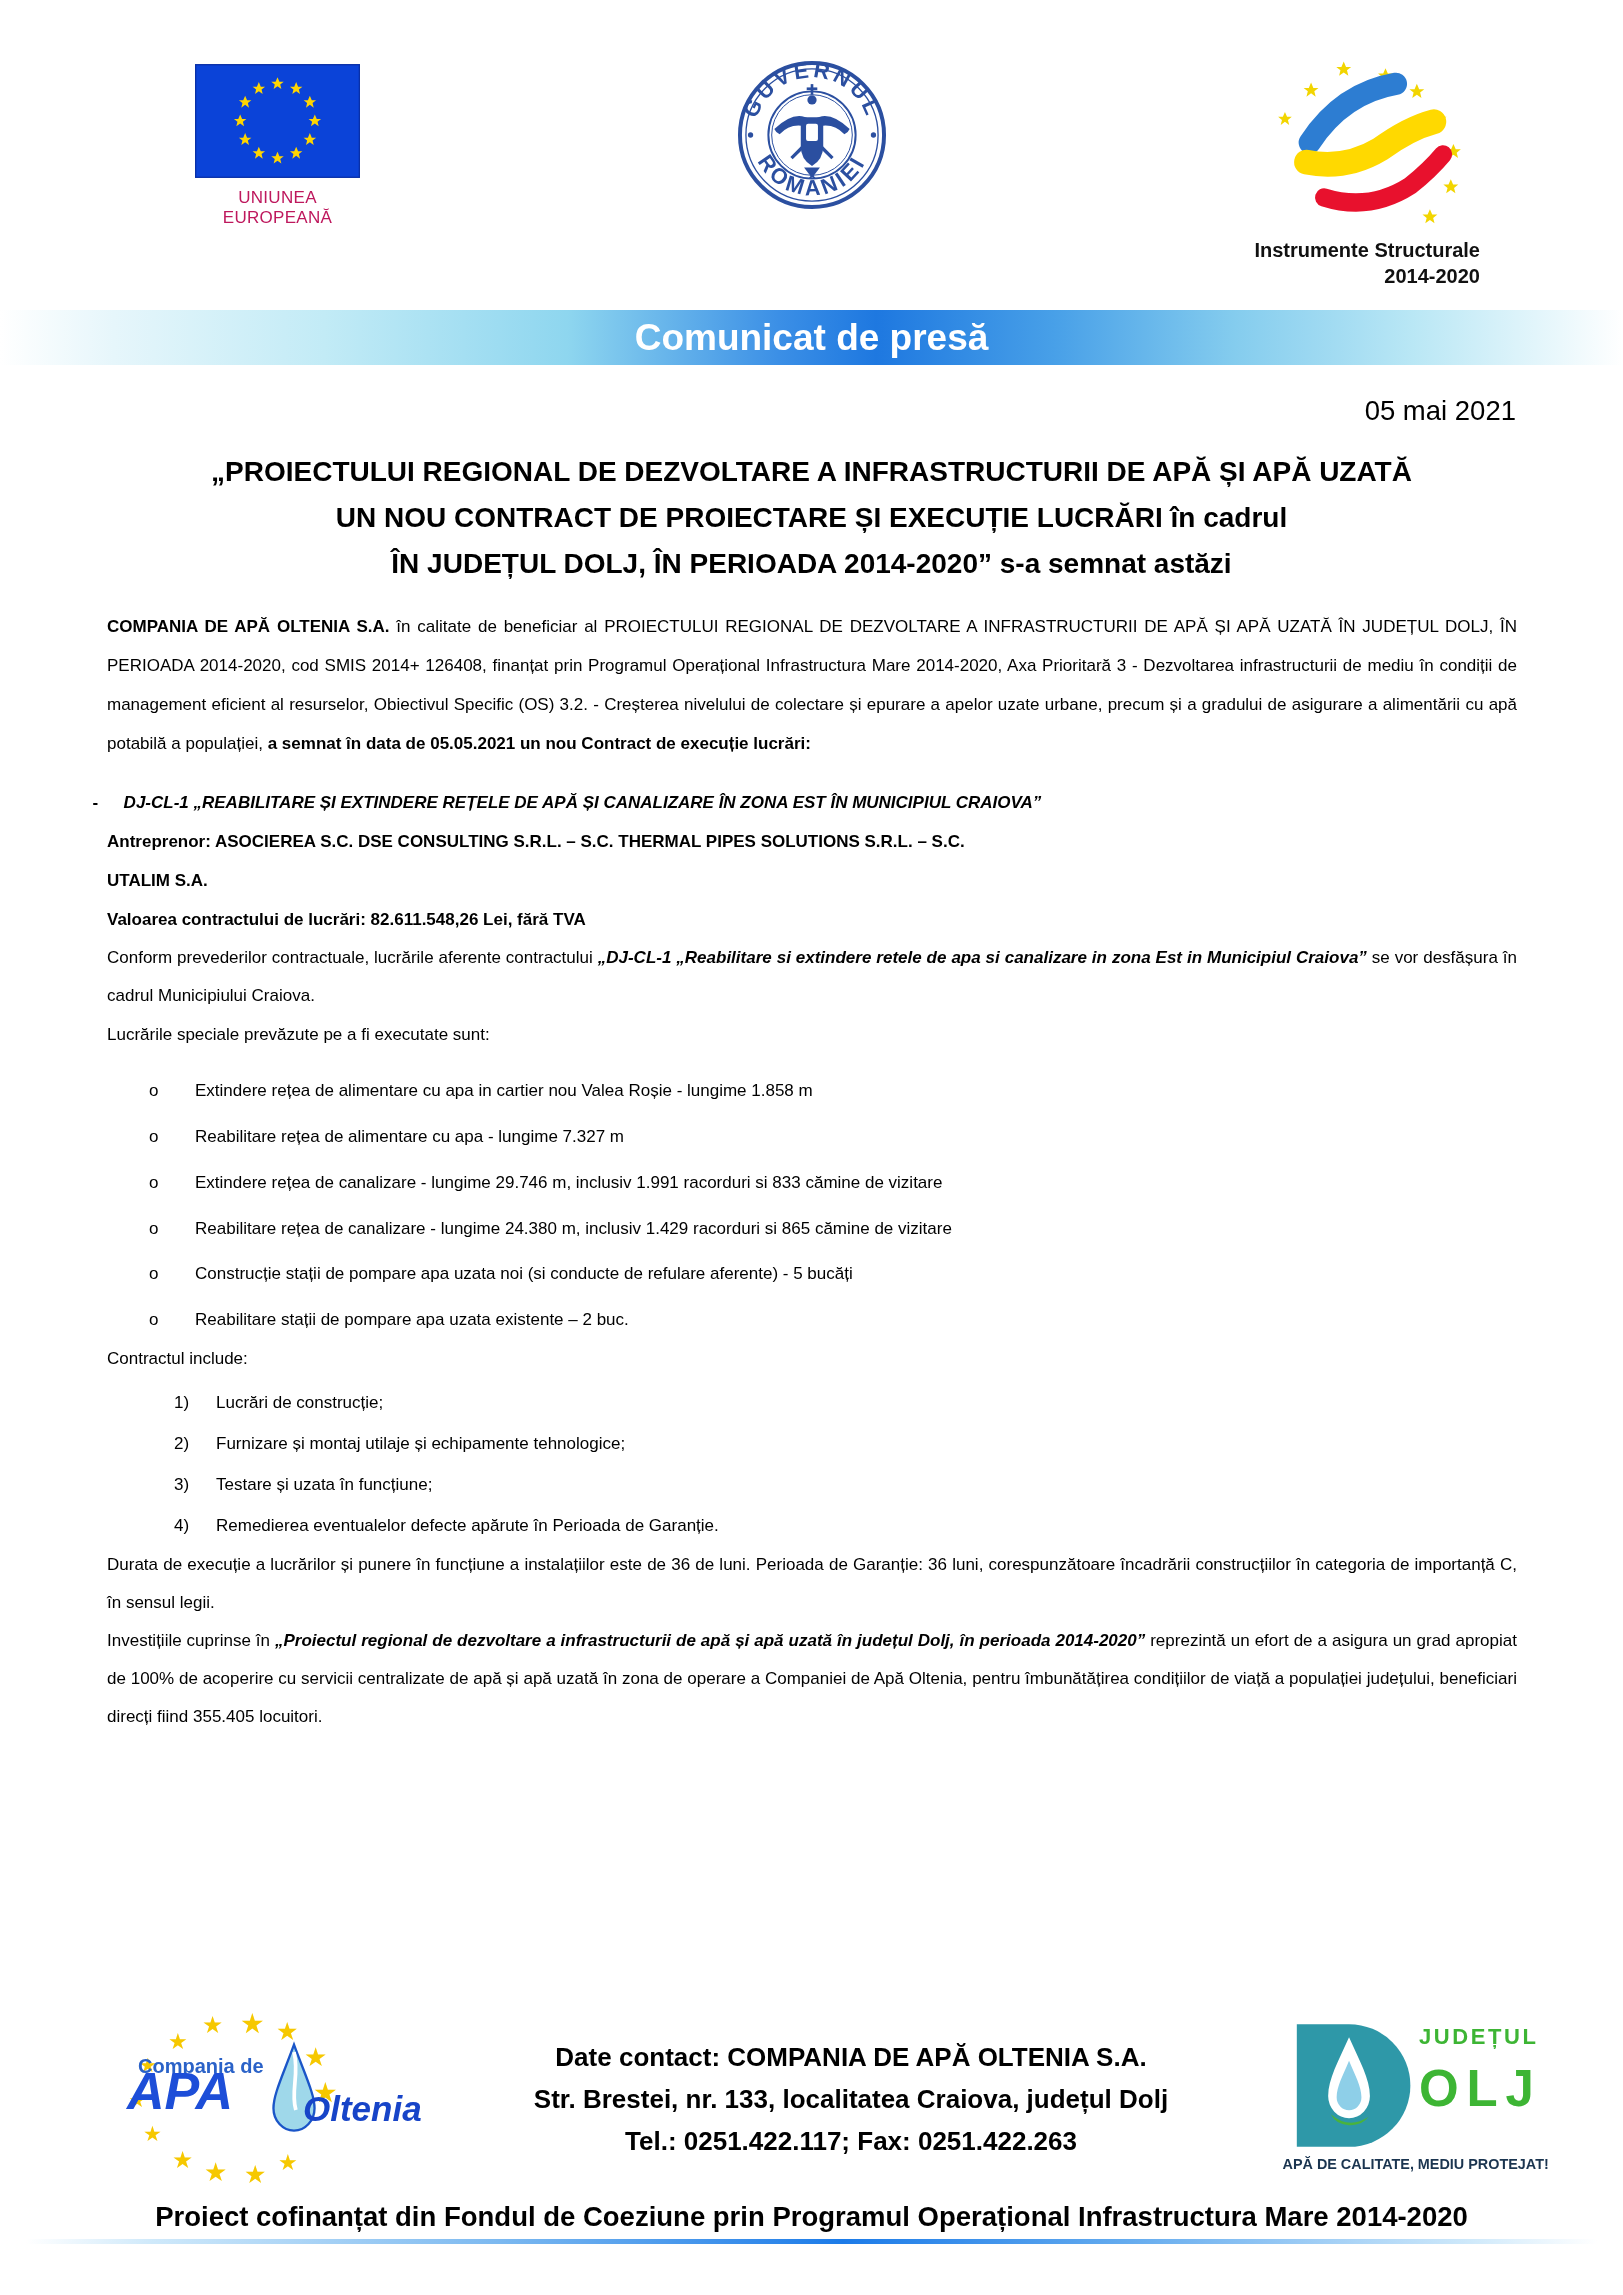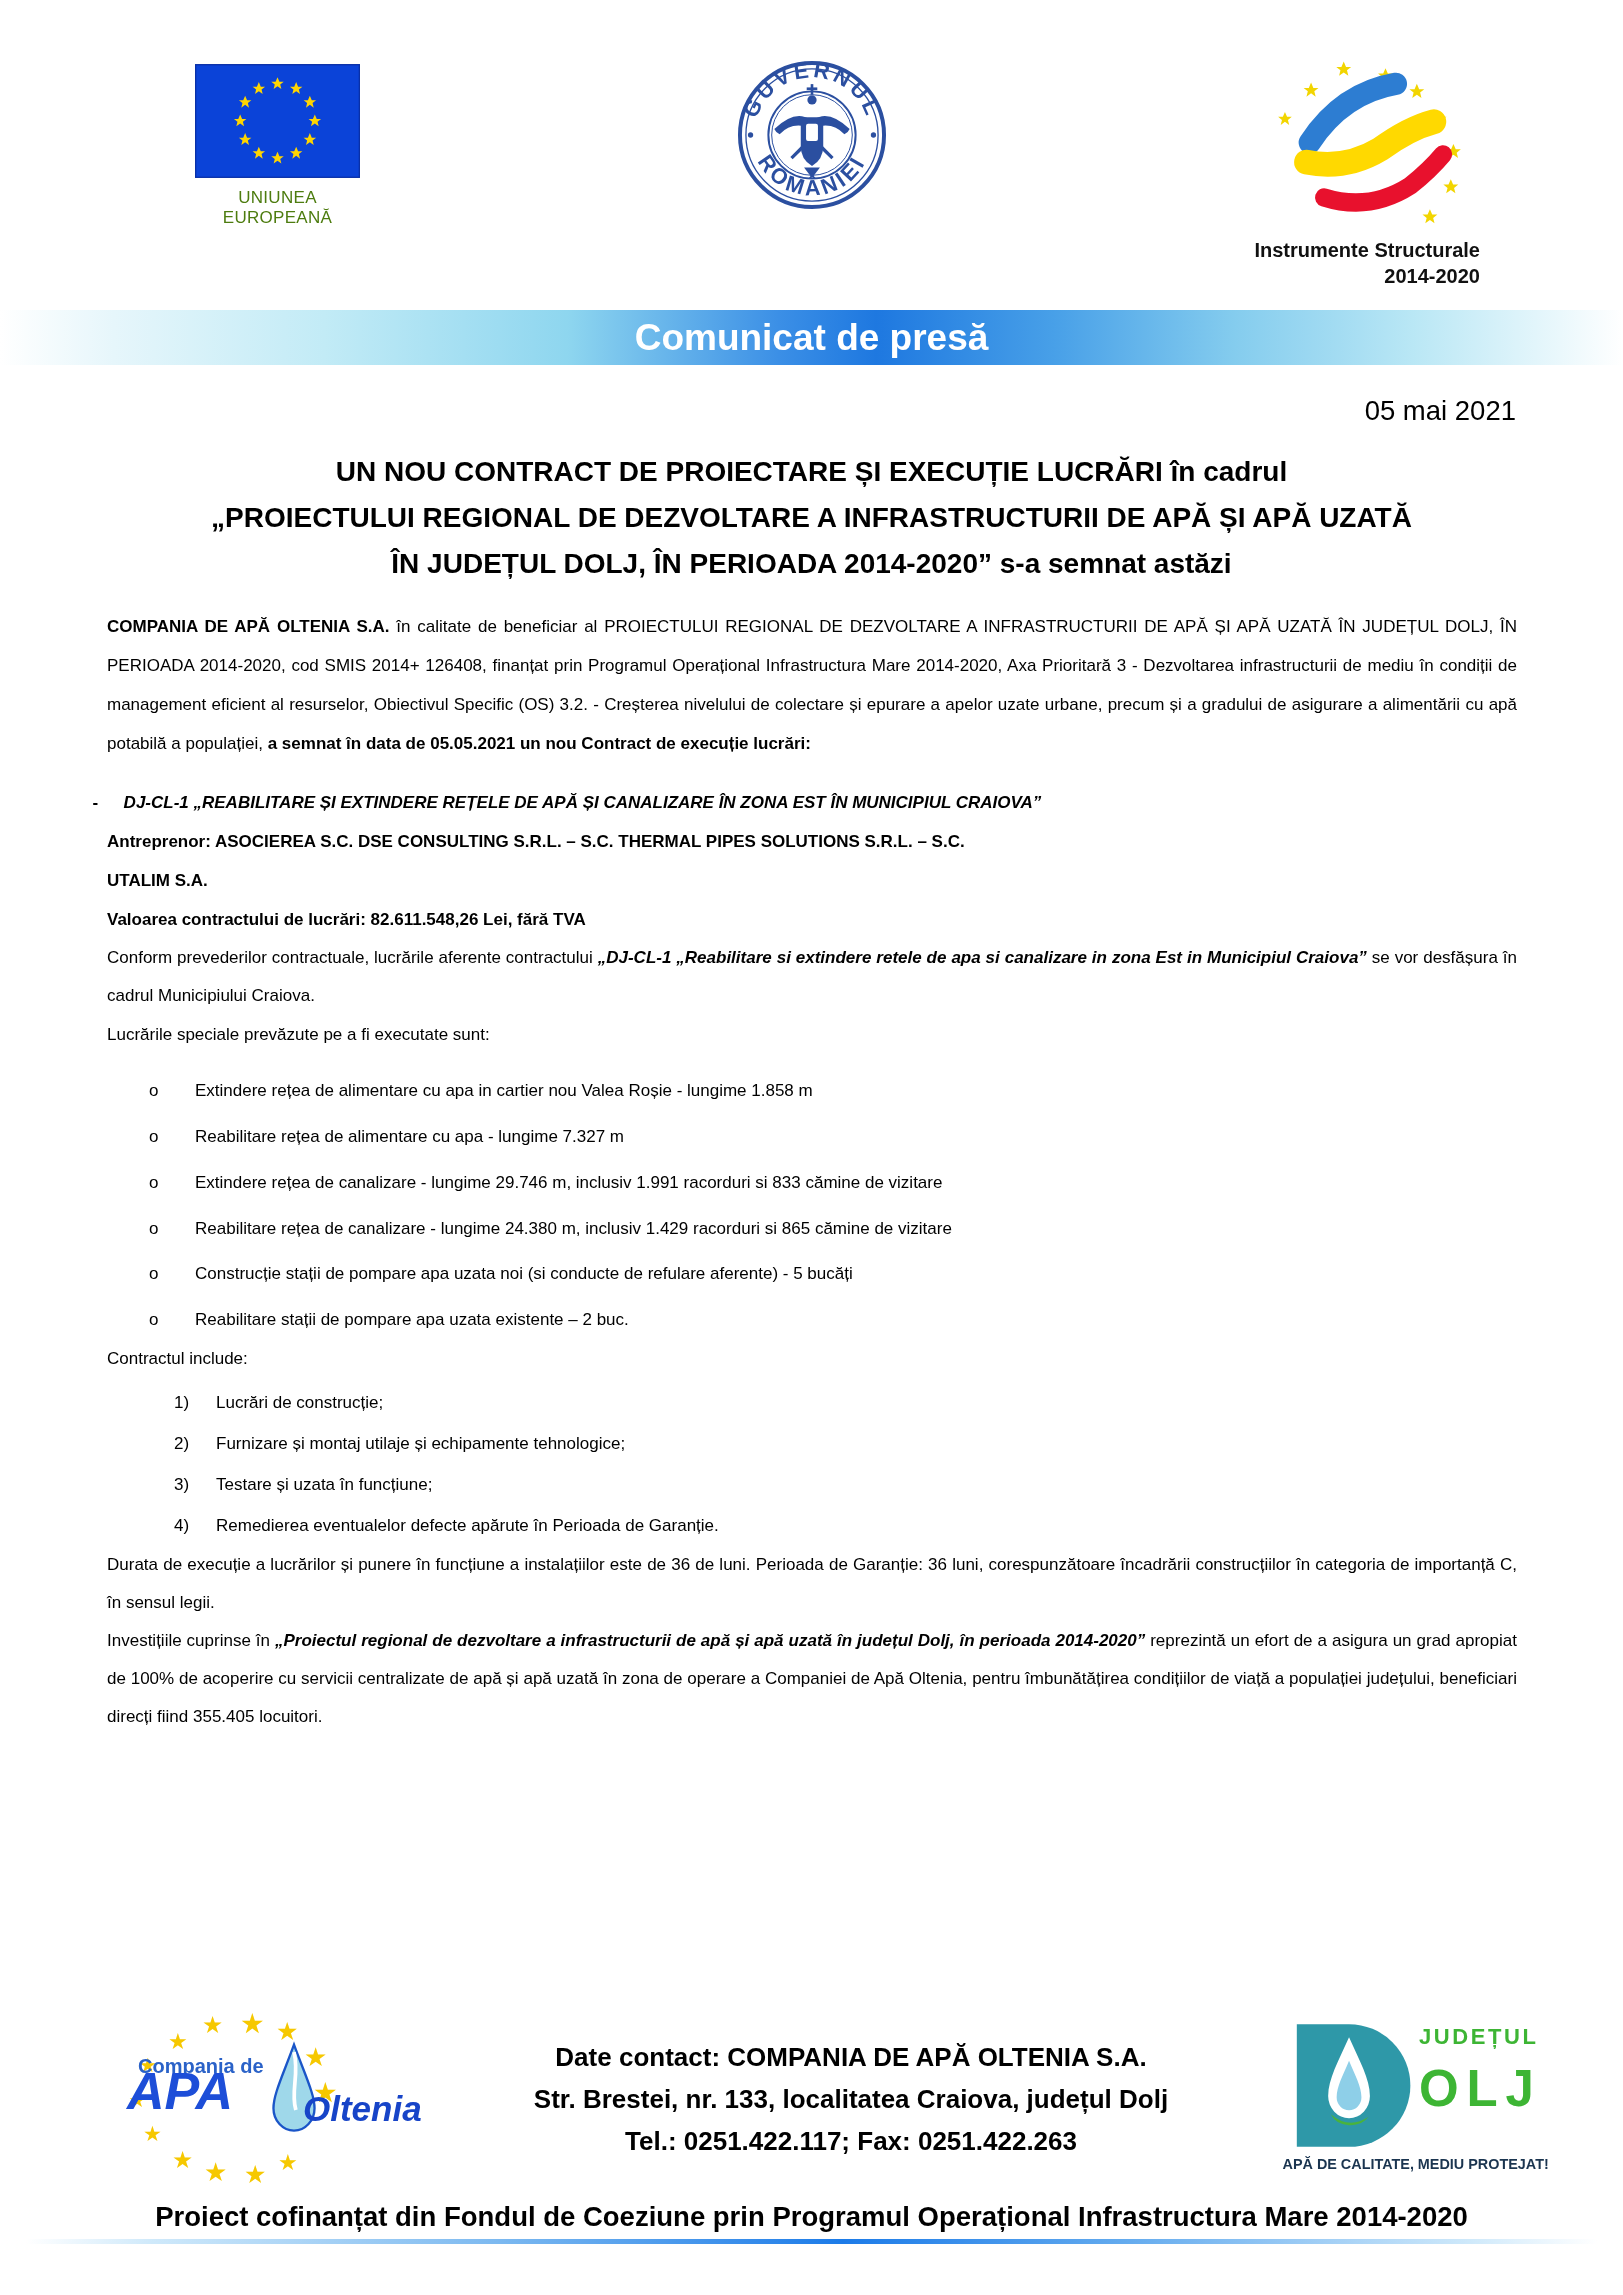--- a/index.html
+++ b/index.html
@@ -2,21 +2,21 @@
 <html style="--banner-blue: #1e78e0; --eu-blue: #0b43d8; --star-yellow: #ffd500; --seal-blue: #2b4fa0; --dolj-teal: #2e98a8; --dolj-green: #3db534; --apa-blue: #1744c8;font-size:10.5px"><head>
 <meta charset="utf-8">
 <style>
   html,body{margin:0;padding:0;background:#888;}
   .page{position:relative;width:1623px;height:2295px;background:#fff;margin:0 auto;
         font-family:"Liberation Sans",sans-serif;color:#000;overflow:hidden;}
 
   
   .logos{position:absolute;top:59px;left:0;right:0;height:203px;}
   .eu-logo{position:absolute;left:195px;top:5.2px;width:165px;text-align:center;}
-  .eu-caption{margin-top:7.9px;font-size:17px;letter-spacing:0.3px;color:#4d7c0f;}
+  .eu-caption{margin-top:7.9px;font-size:17px;letter-spacing:0.3px;color:#be185d;}
   .gov-seal{position:absolute;left:736px;top:0;width:152px;height:152px;}
   .instr-logo{position:absolute;left:1231px;top:0;width:249px;text-align:right;}
   .instr-caption{font-weight:bold;font-size:20px;line-height:26px;margin-top:1.3px;color:#111;}
 
   
   .banner{position:absolute;top:310px;left:0;width:1623px;height:55px;
           display:flex;align-items:center;justify-content:center;
           background:linear-gradient(90deg,#ffffff 0%,#e6f6fb 7%,#c2ebf6 20%,#8ed6ef 35%,
                      #3b8fe6 48%,var(--banner-blue,#1e78e0) 54%,#48a0e8 65%,#84ccee 76%,
                      #b9e7f5 87%,#ffffff 100%);}
@@ -168,22 +168,22 @@
     </div>
   </header>
 
   <div class="banner">
     <span class="banner-title">Comunicat de presă</span>
   </div>
 
   <div class="date-line">05 mai 2021</div>
 
   <div class="heading">
+    <div>„PROIECTULUI REGIONAL DE DEZVOLTARE A INFRASTRUCTURII DE APĂ ȘI APĂ UZATĂ</div>
     <div>UN NOU CONTRACT DE PROIECTARE ȘI EXECUȚIE LUCRĂRI în cadrul</div>
-    <div>„PROIECTULUI REGIONAL DE DEZVOLTARE A INFRASTRUCTURII DE APĂ ȘI APĂ UZATĂ</div>
     <div>ÎN JUDEȚUL DOLJ, ÎN PERIOADA 2014-2020” s-a semnat astăzi</div>
   </div>
 
   <main class="content">
 
     <p class="just"><span class="b">COMPANIA DE APĂ OLTENIA S.A.</span><span> în calitate de beneficiar al PROIECTULUI REGIONAL DE DEZVOLTARE A INFRASTRUCTURII DE APĂ ȘI APĂ UZATĂ ÎN JUDEȚUL DOLJ, ÎN PERIOADA 2014-2020, cod SMIS 2014+ 126408, finanțat prin Programul Operațional Infrastructura Mare 2014-2020, Axa Prioritară 3 - Dezvoltarea infrastructurii de mediu în condiții de management eficient al resurselor, Obiectivul Specific (OS) 3.2. - Creșterea nivelului de colectare și epurare a apelor uzate urbane, precum și a gradului de asigurare a alimentării cu apă potabilă a populației, </span><span class="b">a semnat în data de 05.05.2021 un nou Contract de execuție lucrări:</span></p>
 
     <div class="cbullet">
       <span class="cb-marker">-</span>
       <span>DJ-CL-1 „REABILITARE ȘI EXTINDERE REȚELE DE APĂ ȘI CANALIZARE ÎN ZONA EST ÎN MUNICIPIUL CRAIOVA”</span>

